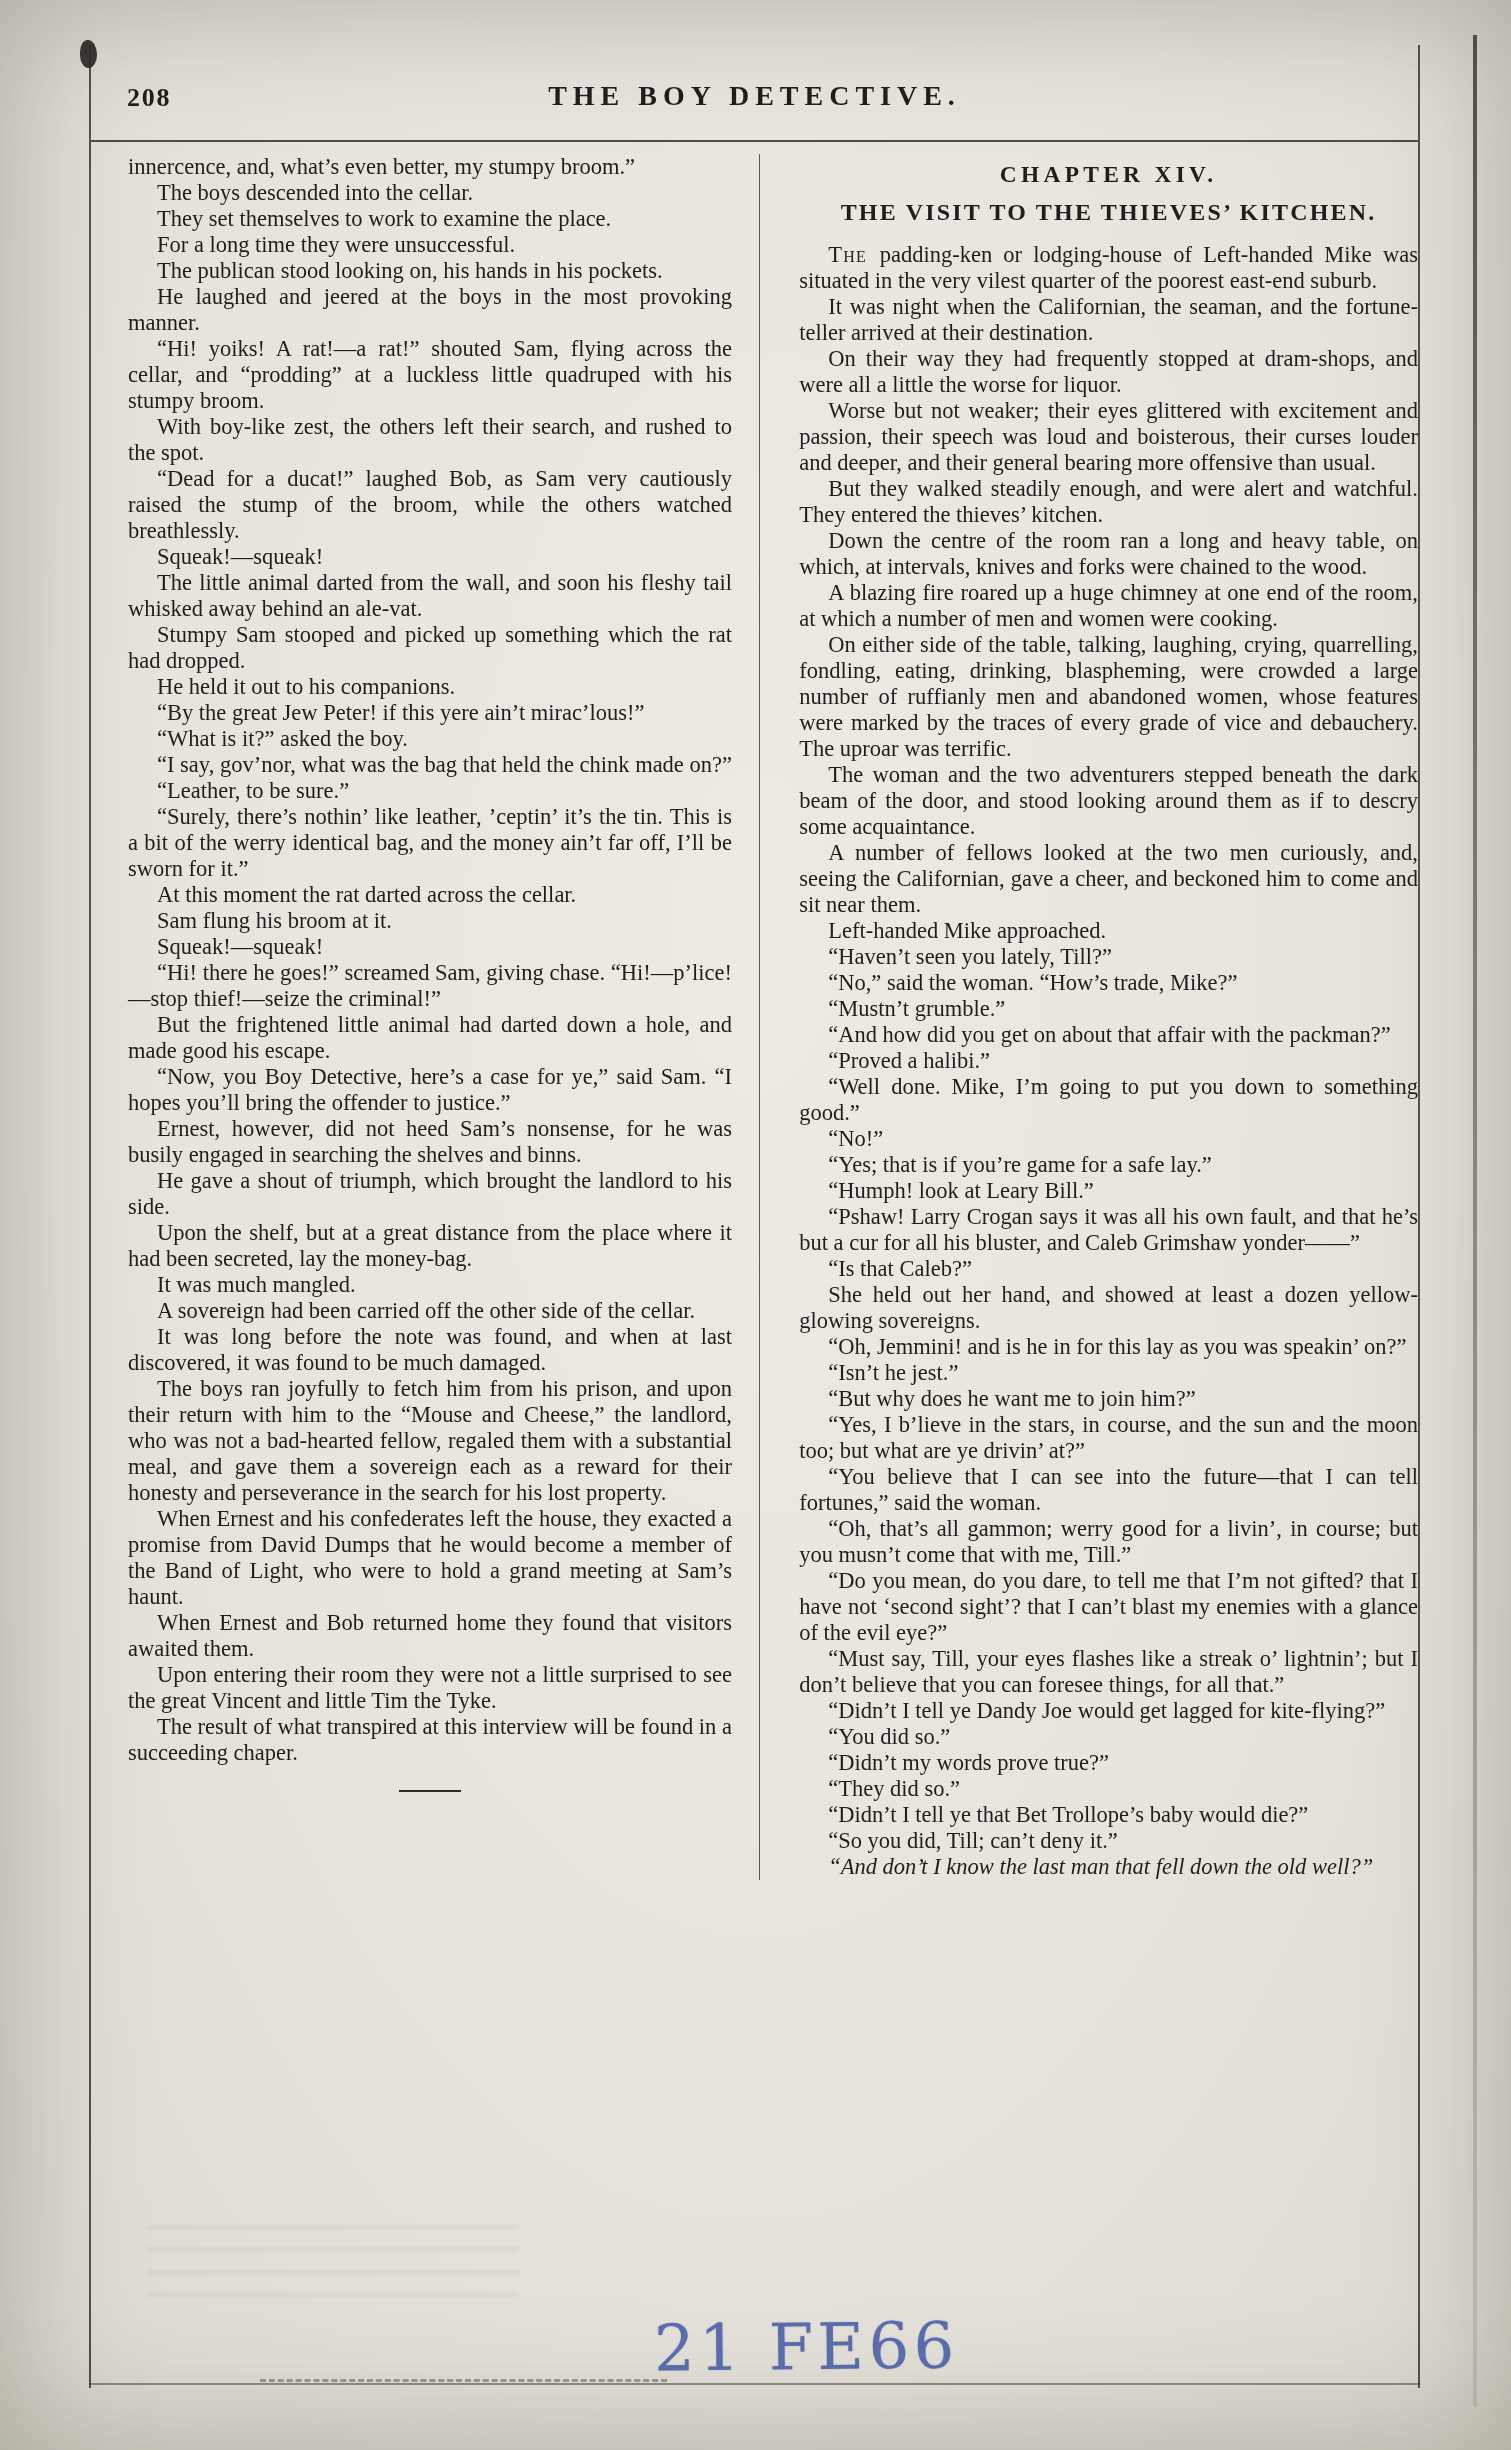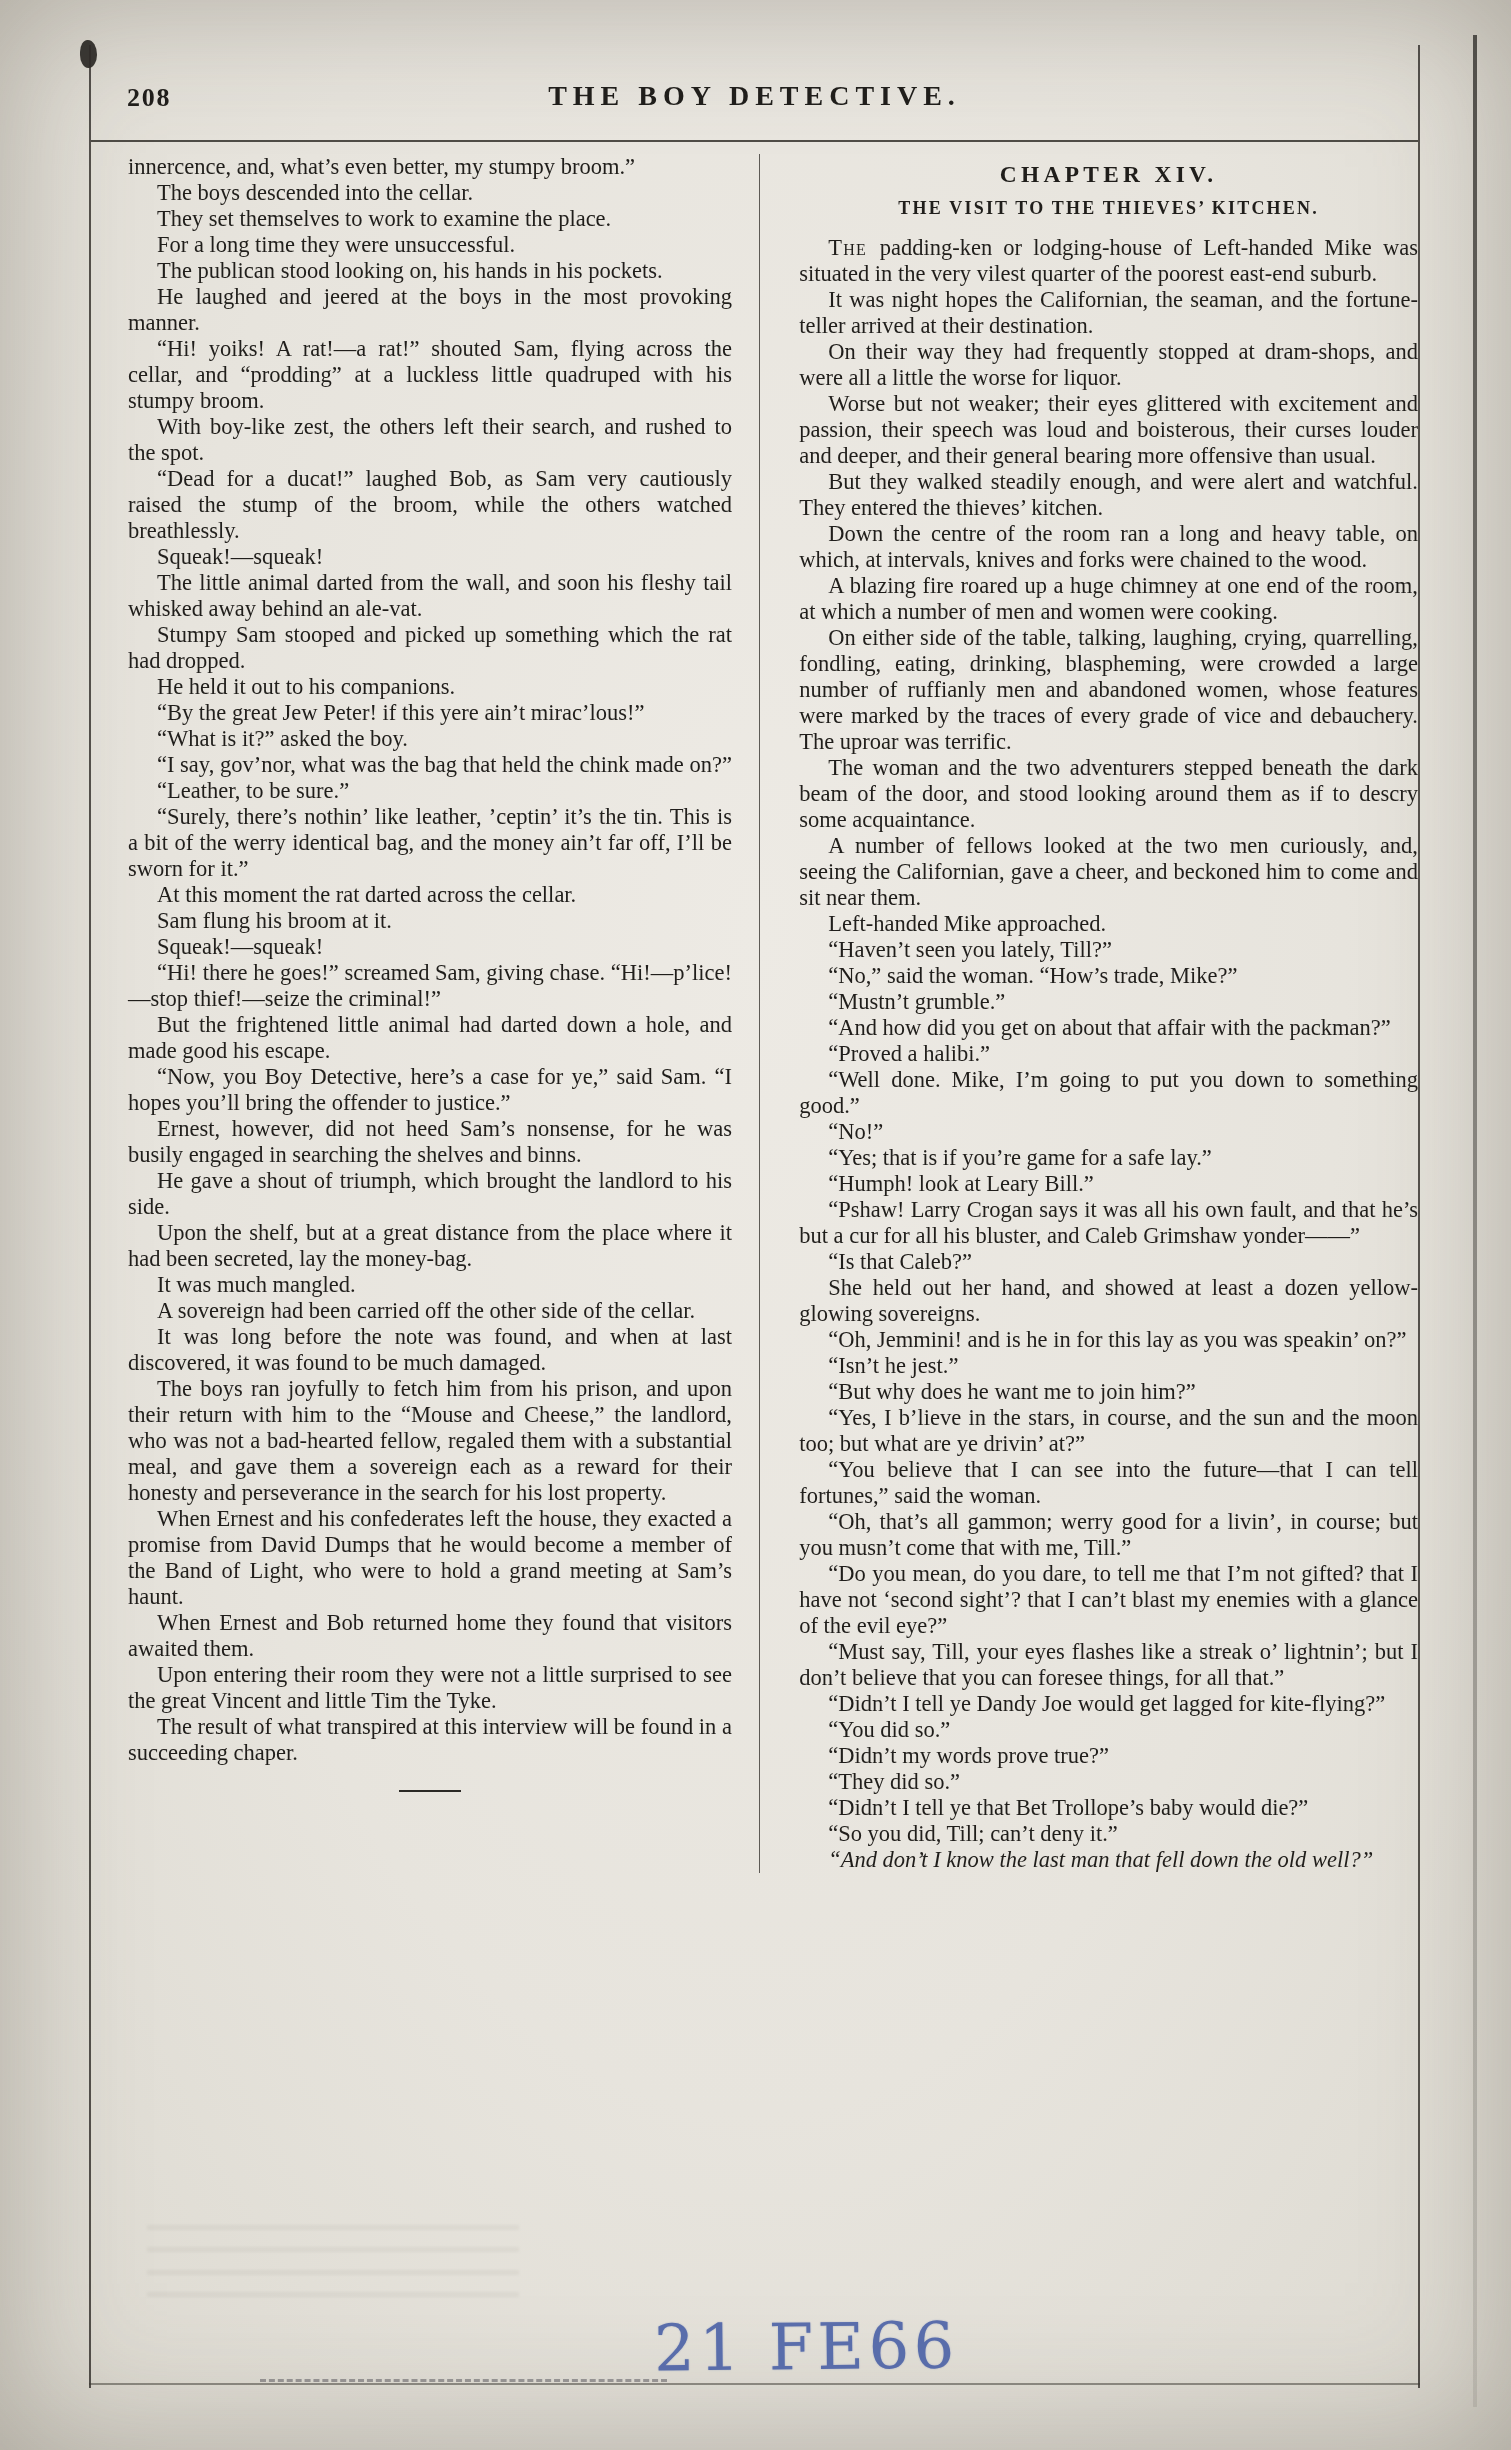--- a/index.html
+++ b/index.html
@@ -38,21 +38,21 @@
   .col.left  { margin-left: 37px; width: 610px; }
   .divider { width: 1.7px; background: #3a3732; opacity: .8; align-self: stretch; margin-left: 15.6px; }
   .col.right { margin-left: 28px; width: 625px; }
 
   .para { margin: 0; text-indent: 29px; }
   .para.noindent { text-indent: 0; }
   .para.italic { font-style: italic; }
   .lead { font-variant: small-caps; letter-spacing: 1.3px; }
 
   .chapter { margin: 8.7px 0 12px; text-align: center; font-size: 23.4px; font-weight: 600; letter-spacing: 4.3px; line-height: 1; }
-  .chapter-sub { margin: 0 0 15.6px; text-align: center; font-size: 18px; font-weight: 600; letter-spacing: 2.2px; line-height: 1.2; }
+  .chapter-sub { margin: 0 0 15.6px; text-align: center; font-size: 24px; font-weight: 600; letter-spacing: 2.2px; line-height: 1.2; }
 
   .end-dash { width: 62px; border-top: 2.6px solid #2b2925; margin: 24px auto 0; }
 
   .stamp {
     position: absolute; left: 654px; top: 2310px;
     font-family: "DejaVu Serif", serif;
     font-size: 64px; font-weight: 500;
     color: #3c55a2; letter-spacing: 4.3px; opacity: .82;
     transform: rotate(-.6deg);
     text-shadow: 0 0 1.7px rgba(60,85,162,.45);
@@ -117,21 +117,21 @@
             <p class="para">The result of what transpired at this interview will be found in a succeeding chaper.</p>
           </div>
         <div class="end-dash"></div>
       </div>
       <div class="divider"></div>
       <div class="col right">
         <h2 class="chapter">CHAPTER XIV.</h2>
         <h3 class="chapter-sub">THE VISIT TO THE THIEVES’ KITCHEN.</h3>
         <div>
             <p class="para"><span class="lead">The </span>padding-ken or lodging-house of Left-handed Mike was situated in the very vilest quarter of the poorest east-end suburb.</p>
-            <p class="para">It was night hopes the Californian, the seaman, and the fortune-teller arrived at their destination.</p>
+            <p class="para">It was night when the Californian, the seaman, and the fortune-teller arrived at their destination.</p>
             <p class="para">On their way they had frequently stopped at dram-shops, and were all a little the worse for liquor.</p>
             <p class="para">Worse but not weaker; their eyes glittered with excitement and passion, their speech was loud and boisterous, their curses louder and deeper, and their general bearing more offensive than usual.</p>
             <p class="para">But they walked steadily enough, and were alert and watchful. They entered the thieves’ kitchen.</p>
             <p class="para">Down the centre of the room ran a long and heavy table, on which, at intervals, knives and forks were chained to the wood.</p>
             <p class="para">A blazing fire roared up a huge chimney at one end of the room, at which a number of men and women were cooking.</p>
             <p class="para">On either side of the table, talking, laughing, crying, quarrelling, fondling, eating, drinking, blaspheming, were crowded a large number of ruffianly men and abandoned women, whose features were marked by the traces of every grade of vice and debauchery. The uproar was terrific.</p>
             <p class="para">The woman and the two adventurers stepped beneath the dark beam of the door, and stood looking around them as if to descry some acquaintance.</p>
             <p class="para">A number of fellows looked at the two men curiously, and, seeing the Californian, gave a cheer, and beckoned him to come and sit near them.</p>
             <p class="para">Left-handed Mike approached.</p>
             <p class="para">“Haven’t seen you lately, Till?”</p>

